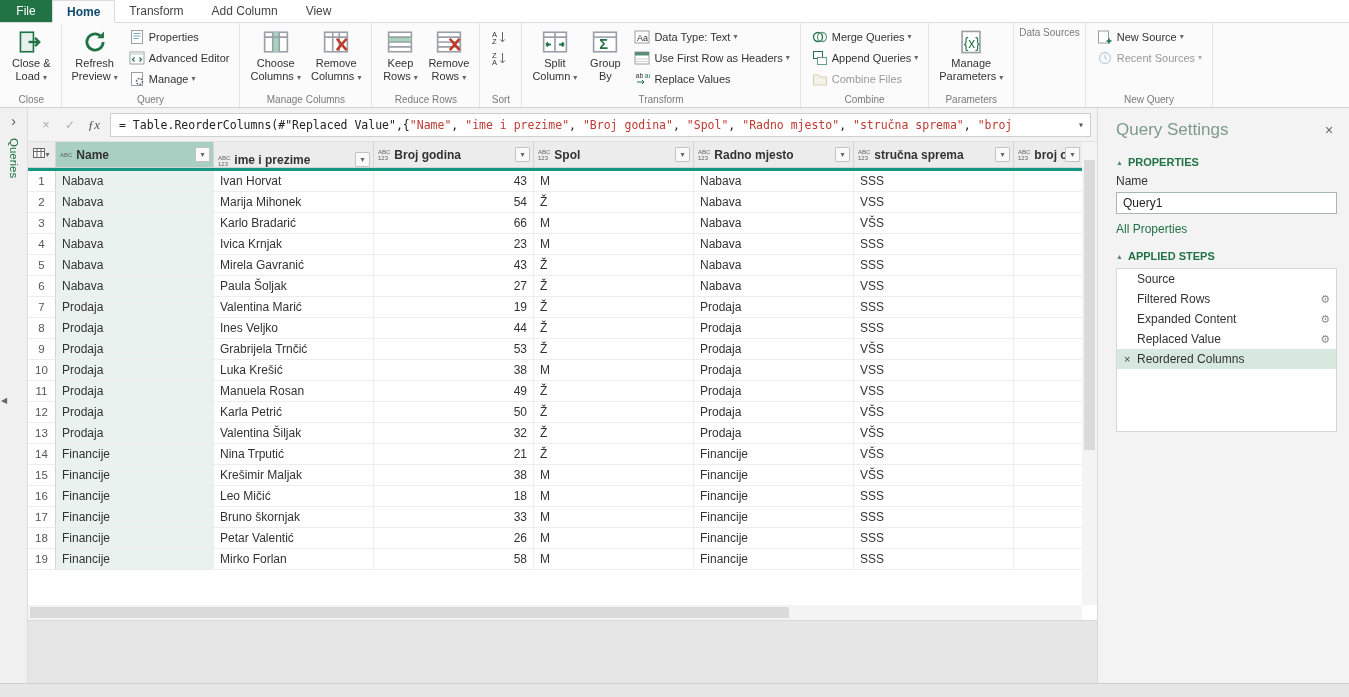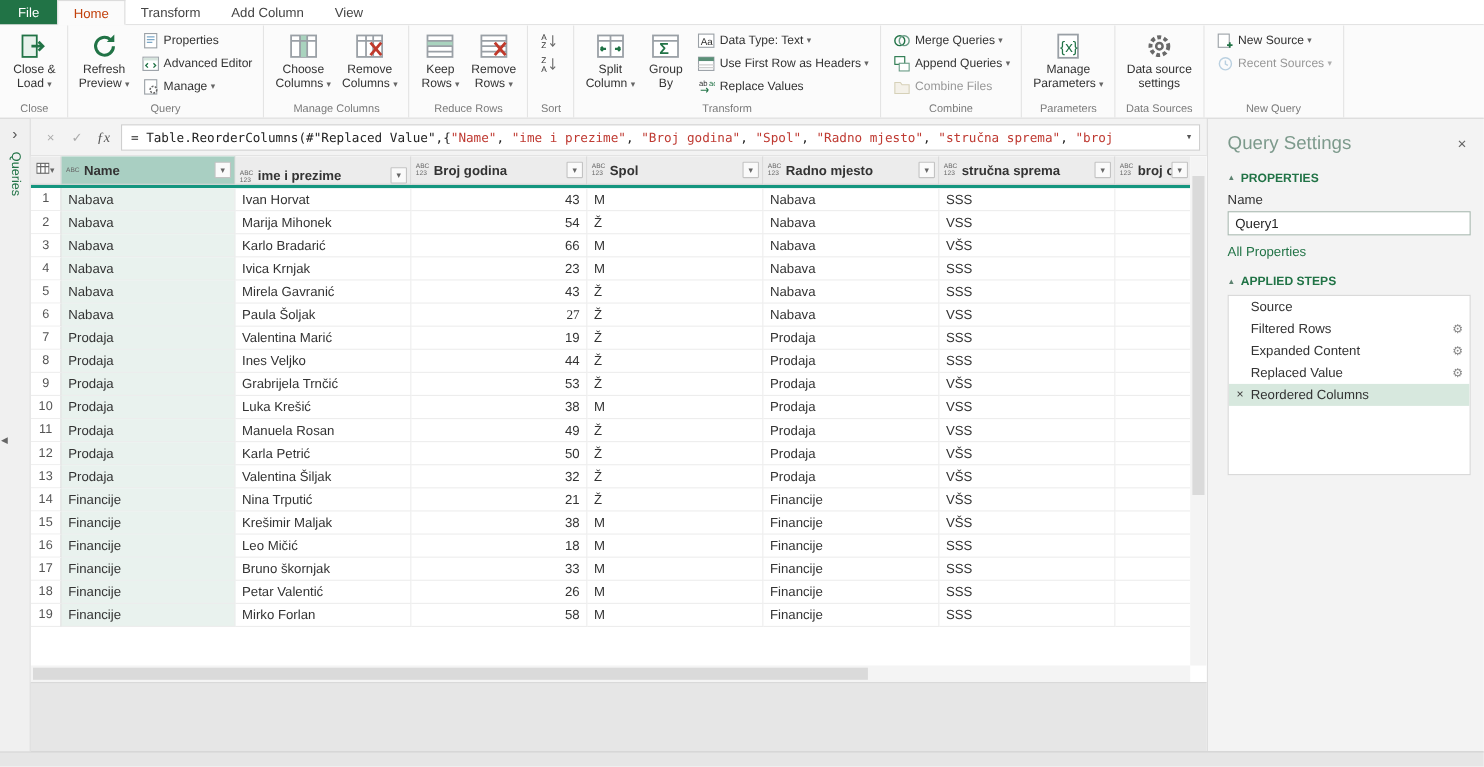--- a/index.html
+++ b/index.html
@@ -5,21 +5,21 @@
   *{margin:0;padding:0;box-sizing:border-box}
   html,body{width:1349px;height:697px}
   body{font-family:"Liberation Sans","DejaVu Sans",sans-serif;font-size:12px;color:#333;background:#e6e6e6;overflow:hidden}
   .app{position:relative;width:1349px;height:697px;background:#fff;display:flex;flex-direction:column;overflow:hidden}
 
   
   .tabbar{height:23px;background:#fff;display:flex;align-items:stretch;border-bottom:1px solid #dcdcdc;flex:none}
   .file-tab{width:52px;background:var(--brand-green);color:#fff;display:flex;align-items:center;justify-content:center}
   .tabs{display:flex}
   .tab{padding:0 14px;display:flex;align-items:center;color:#444}
-  .tab.active{background:#fbfbfb;border:1px solid #dcdcdc;border-bottom-color:#fbfbfb;margin-bottom:-1px;color:#c2410c;font-weight:normal}
+  .tab.active{background:#fbfbfb;border:1px solid #dcdcdc;border-bottom-color:#fbfbfb;margin-bottom:-1px;color:#0c4a6e;font-weight:bold}
 
   
   .ribbon{height:85px;background:#fbfbfb;border-bottom:1px solid #d0d0d0;display:flex;align-items:stretch;padding-left:2px;overflow:hidden;flex:none}
   .rgroup{display:flex;flex-direction:column;border-right:1px solid #e4e4e4;padding:2px 5px 0}
   .ritems{flex:1;display:flex;align-items:flex-start}
   .rlabel{height:15px;line-height:15px;text-align:center;font-size:10px;color:#7a7a7a;white-space:nowrap}
   .btn-big{display:flex;flex-direction:column;align-items:center;min-width:46px;height:64px;padding:2px 5px}
   .btn-big .icon{height:30px;display:flex;align-items:center}
   .btn-big .lbl{font-size:11px;line-height:13px;color:#333;text-align:center;white-space:nowrap}
   .caret{font-size:8px;color:#666}
@@ -340,31 +340,20 @@
                 <rect x="2.5" y="1.5" width="11" height="13" fill="#fff" stroke="#9aa0a6"></rect>
                 <text x="3.5" y="11.5" font-size="8.5" fill="#217346">{x}</text>
               </svg>
             </span>
             <span class="lbl">Manage<br>Parameters <span class="caret">▾</span></span>
           </div>
         </div>
         <div class="rlabel">Parameters</div>
       </div>
       <div class="rgroup">
-        <div class="ritems">
-          <div class="btn-big">
-            <span class="icon">
-              <svg width="26" height="26" viewBox="0 0 16 16">
-                <circle cx="8" cy="8" r="5" fill="none" stroke="#696969" stroke-width="2.2" stroke-dasharray="2.2 1.5"></circle>
-                <circle cx="8" cy="8" r="1.8" fill="none" stroke="#696969" stroke-width="1.4"></circle>
-              </svg>
-            </span>
-            <span class="lbl">Data source<br>settings</span>
-          </div>
-        </div>
         <div class="rlabel">Data Sources</div>
       </div>
       <div class="rgroup">
         <div class="ritems">
           <div class="small-stack">
             <div class="btn-small">
               <span class="icon">
                 <svg width="16" height="16" viewBox="0 0 16 16">
                   <rect x="1.5" y="2" width="10" height="12" fill="#fff" stroke="#9aa0a6"></rect>
                   <path d="M12 9.5v5M9.5 12h5" stroke="#217346" stroke-width="1.6"></path>
@@ -521,21 +510,21 @@
               <div class="cell right" style="width: 160px;">43</div>
               <div class="cell" style="width: 160px;">Ž</div>
               <div class="cell" style="width: 160px;">Nabava</div>
               <div class="cell" style="width: 160px;">SSS</div>
               <div class="cell" style="width: 70px;"></div>
             </div>
             <div class="drow">
               <div class="rnum">6</div>
               <div class="cell colsel" style="width: 158px;">Nabava</div>
               <div class="cell" style="width: 160px;">Paula Šoljak</div>
-              <div class="cell right" style="width: 160px; font-family: Liberation Serif, serif;">27</div>
+              <div class="cell right" style="width: 160px;">27</div>
               <div class="cell" style="width: 160px;">Ž</div>
               <div class="cell" style="width: 160px;">Nabava</div>
               <div class="cell" style="width: 160px;">VSS</div>
               <div class="cell" style="width: 70px;"></div>
             </div>
             <div class="drow">
               <div class="rnum">7</div>
               <div class="cell colsel" style="width: 158px;">Prodaja</div>
               <div class="cell" style="width: 160px;">Valentina Marić</div>
               <div class="cell right" style="width: 160px;">19</div>

